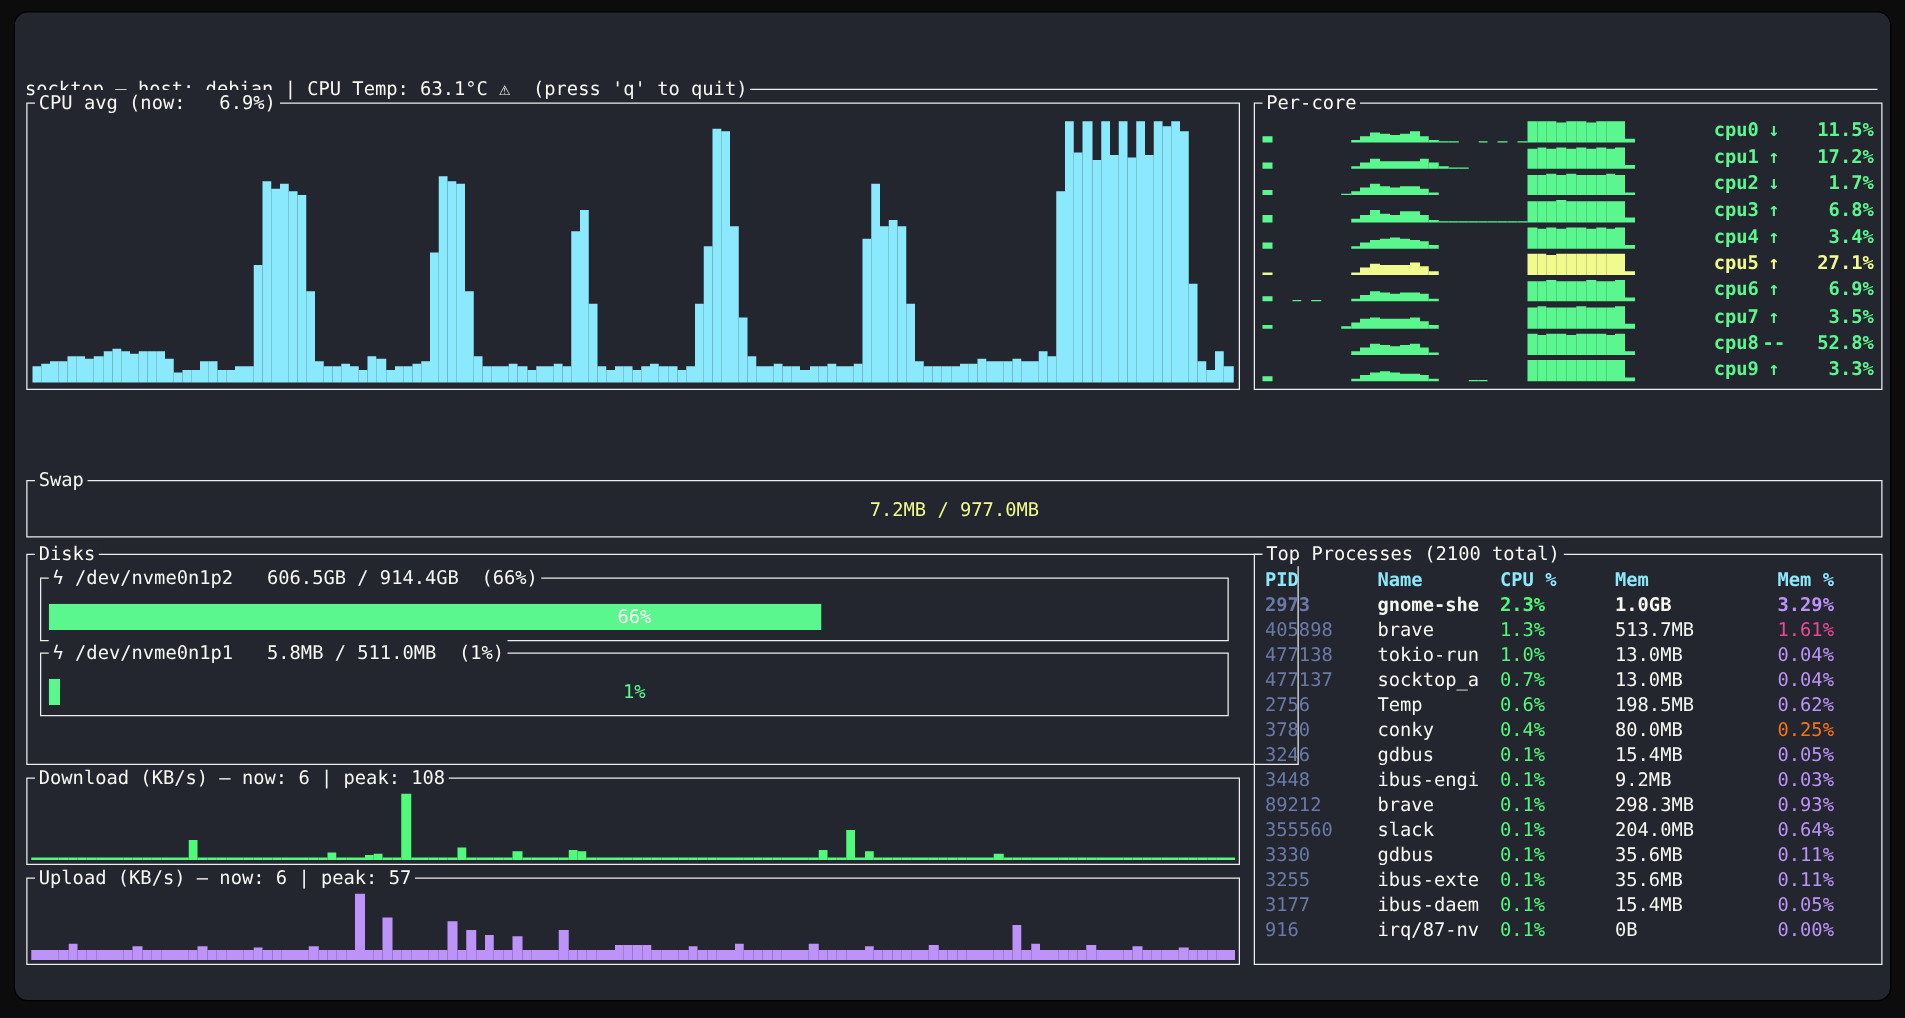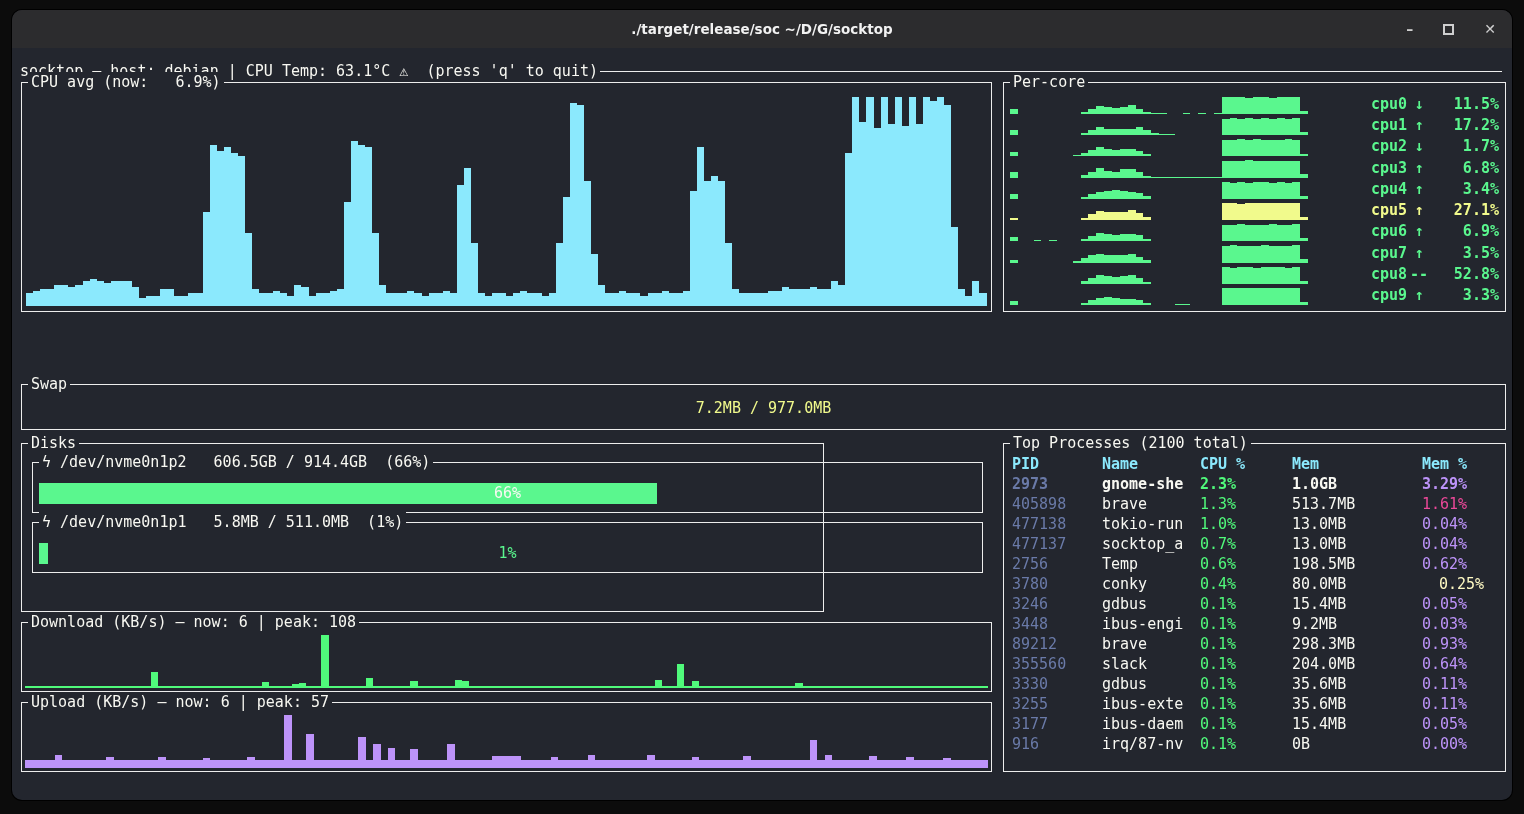--- a/index.html
+++ b/index.html
@@ -53,28 +53,20 @@
   .c2 { width:92px; }
   .c3 { width:130px; }
   .c4 { flex:1; }
   .phead > span { color:#8be9fd; font-weight:bold; }
   .bold { font-weight:bold; }
 </style>
 </head>
 <body>
 
 <div class="window">
-  <div class="titlebar">
-    <span>./target/release/soc ~/D/G/socktop</span>
-    <div class="controls">
-      <span class="ctrl">–</span>
-      <span class="ctrl ctrl-max"></span>
-      <span class="ctrl">✕</span>
-    </div>
-  </div>
 
   <div class="term">
 
     <div class="hdr">
       <span class="hdr-text">socktop — host: debian | CPU Temp: 63.1°C ⚠  (press 'q' to quit)</span>
       <div class="hdr-line"></div>
     </div>
 
     <div class="panel" style="left:9px; top:34px; width:971px; height:230px;">
       <span class="ptitle">CPU avg (now:   6.9%)</span>
@@ -777,21 +769,21 @@
 
     <div class="panel" style="left:9px; top:336px; width:1485px; height:46px;">
       <span class="ptitle">Swap</span>
       <div class="gauge" id="swap-gauge" style="left:7px; right:7px; top:11px; height:24px; line-height:24px;">
           <div class="gauge-fill" style="width: 0%; background: rgb(241, 250, 140);"></div>
           <div class="gauge-label" style="color: rgb(35, 38, 46); clip-path: inset(0px 100% 0px 0px);">7.2MB / 977.0MB</div>
           <div class="gauge-label" style="color: rgb(241, 250, 140); clip-path: inset(0px 0px 0px 0%);">7.2MB / 977.0MB</div>
         </div>
     </div>
 
-    <div class="panel" style="left:9px; top:395px; width:803px; height:169px;">
+    <div class="panel" style="left:9px; top:395px; width:1018px; height:169px;">
       <span class="ptitle">Disks</span>
 
       <div class="panel" style="left:10px; top:18px; width:951px; height:51px;">
         <span class="ptitle"><span>ϟ</span><span> /dev/nvme0n1p2   606.5GB / 914.4GB  (66%)</span></span>
         <div class="gauge" id="disk0-gauge" style="left:6px; right:6px; top:20px; height:21px; line-height:21px;">
             <div class="gauge-fill" style="width: 66%; background: rgb(90, 247, 142);"></div>
             <div class="gauge-label" style="color: rgb(248, 248, 242); clip-path: inset(0px 34% 0px 0px);">66%</div>
             <div class="gauge-label" style="color: rgb(90, 247, 142); clip-path: inset(0px 0px 0px 66%);">66%</div>
           </div>
       </div>
@@ -1121,21 +1113,21 @@
             <span class="c1" style="color: rgb(248, 248, 242);">Temp</span>
             <span class="c2" style="color: rgb(80, 250, 123);">0.6%</span>
             <span class="c3" style="color: rgb(248, 248, 242);">198.5MB</span>
             <span class="c4" style="color: rgb(189, 147, 249);">0.62%</span>
           </div>
           <div class="prow">
             <span class="c0" style="color: rgb(106, 122, 168);">3780</span>
             <span class="c1" style="color: rgb(248, 248, 242);">conky</span>
             <span class="c2" style="color: rgb(80, 250, 123);">0.4%</span>
             <span class="c3" style="color: rgb(248, 248, 242);">80.0MB</span>
-            <span class="c4" style="color: #fef9c3; text-align: center;">0.25%</span>
+            <span class="c4" style="color: #f97316;">0.25%</span>
           </div>
           <div class="prow">
             <span class="c0" style="color: rgb(106, 122, 168);">3246</span>
             <span class="c1" style="color: rgb(248, 248, 242);">gdbus</span>
             <span class="c2" style="color: rgb(80, 250, 123);">0.1%</span>
             <span class="c3" style="color: rgb(248, 248, 242);">15.4MB</span>
             <span class="c4" style="color: rgb(189, 147, 249);">0.05%</span>
           </div>
           <div class="prow">
             <span class="c0" style="color: rgb(106, 122, 168);">3448</span>

